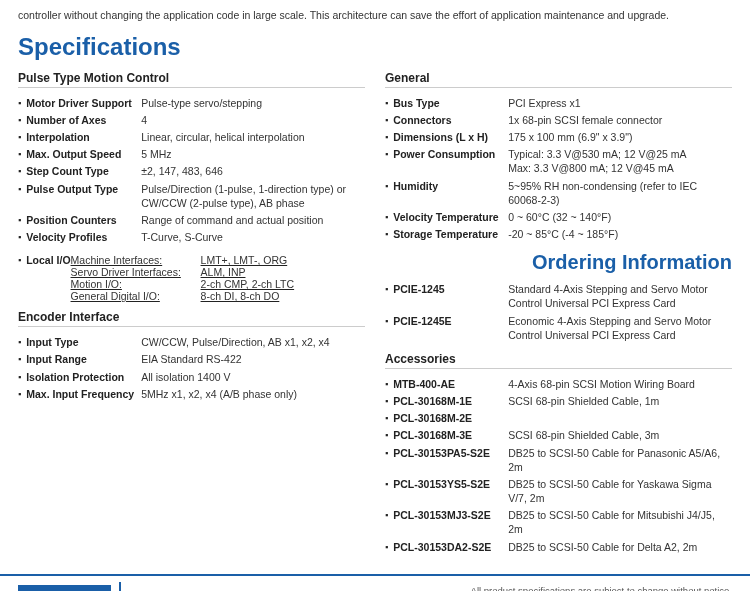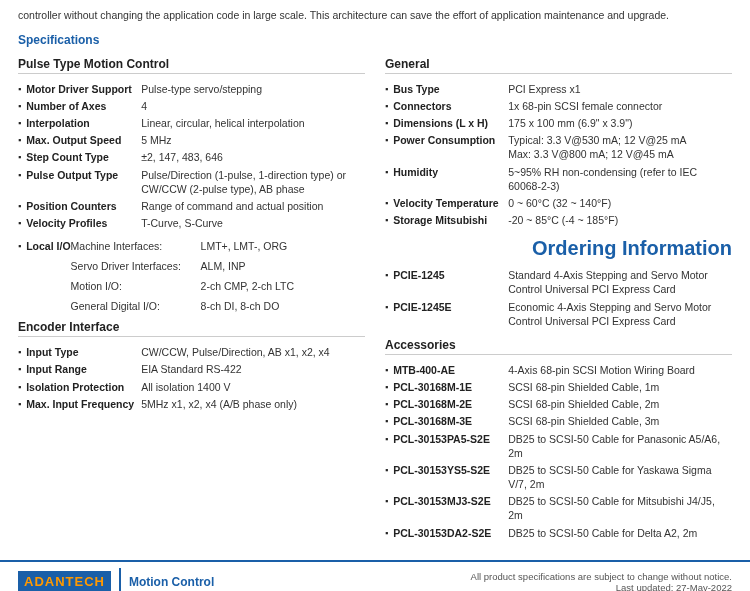--- a/index.html
+++ b/index.html
@@ -14,21 +14,21 @@
     .main-content {
       padding: 8px 18px 0 18px;
     }
     .intro-text {
       font-size: 10.5px;
       color: #333;
       margin-bottom: 10px;
       line-height: 1.4;
     }
     h1.section-title {
-      font-size: 12px;
+      font-size: 24px;
       font-weight: bold;
       color: #1a5fa8;
       margin-bottom: 10px;
     }
     .two-col {
       display: flex;
       gap: 20px;
     }
     .col-left {
       flex: 1;
@@ -88,22 +88,23 @@
     }
     .local-io-inner {
       display: flex;
       flex-direction: row;
     }
     .local-io-label {
       font-weight: bold;
     }
     .local-io-sub {
       display: flex;
-      gap: 8px;
+      gap: 0;
       flex-direction: column;
+      text-decoration: underline;
     }
     .local-io-sub-row {
       display: flex;
       font-size: 10.5px;
     }
     .local-io-sub-key {
       min-width: 130px;
       color: #333;
     }
     .local-io-sub-val {
@@ -284,21 +285,21 @@
         </li>
         <li>
           <span class="spec-label">Humidity</span>
           <span class="spec-value">5~95% RH non-condensing (refer to IEC 60068-2-3)</span>
         </li>
         <li>
           <span class="spec-label">Velocity Temperature</span>
           <span class="spec-value">0 ~ 60°C (32 ~ 140°F)</span>
         </li>
         <li>
-          <span class="spec-label">Storage Mitsubishi</span>
+          <span class="spec-label">Storage Temperature</span>
           <span class="spec-value">-20 ~ 85°C (-4 ~ 185°F)</span>
         </li>
       </ul>
 
       <h2 class="ordering-title">Ordering Information</h2>
       <ul class="spec-list">
         <li>
           <span class="spec-label">PCIE-1245</span>
           <span class="spec-value">Standard 4-Axis Stepping and Servo Motor Control Universal PCI Express Card</span>
         </li>
@@ -313,21 +314,20 @@
         <li>
           <span class="spec-label">MTB-400-AE</span>
           <span class="spec-value">4-Axis 68-pin SCSI Motion Wiring Board</span>
         </li>
         <li>
           <span class="spec-label">PCL-30168M-1E</span>
           <span class="spec-value">SCSI 68-pin Shielded Cable, 1m</span>
         </li>
         <li>
           <span class="spec-label">PCL-30168M-2E</span>
-          <span class="spec-value">SCSI 68-pin Shielded Cable, 2m</span>
         </li>
         <li>
           <span class="spec-label">PCL-30168M-3E</span>
           <span class="spec-value">SCSI 68-pin Shielded Cable, 3m</span>
         </li>
         <li>
           <span class="spec-label">PCL-30153PA5-S2E</span>
           <span class="spec-value">DB25 to SCSI-50 Cable for Panasonic A5/A6, 2m</span>
         </li>
         <li>

